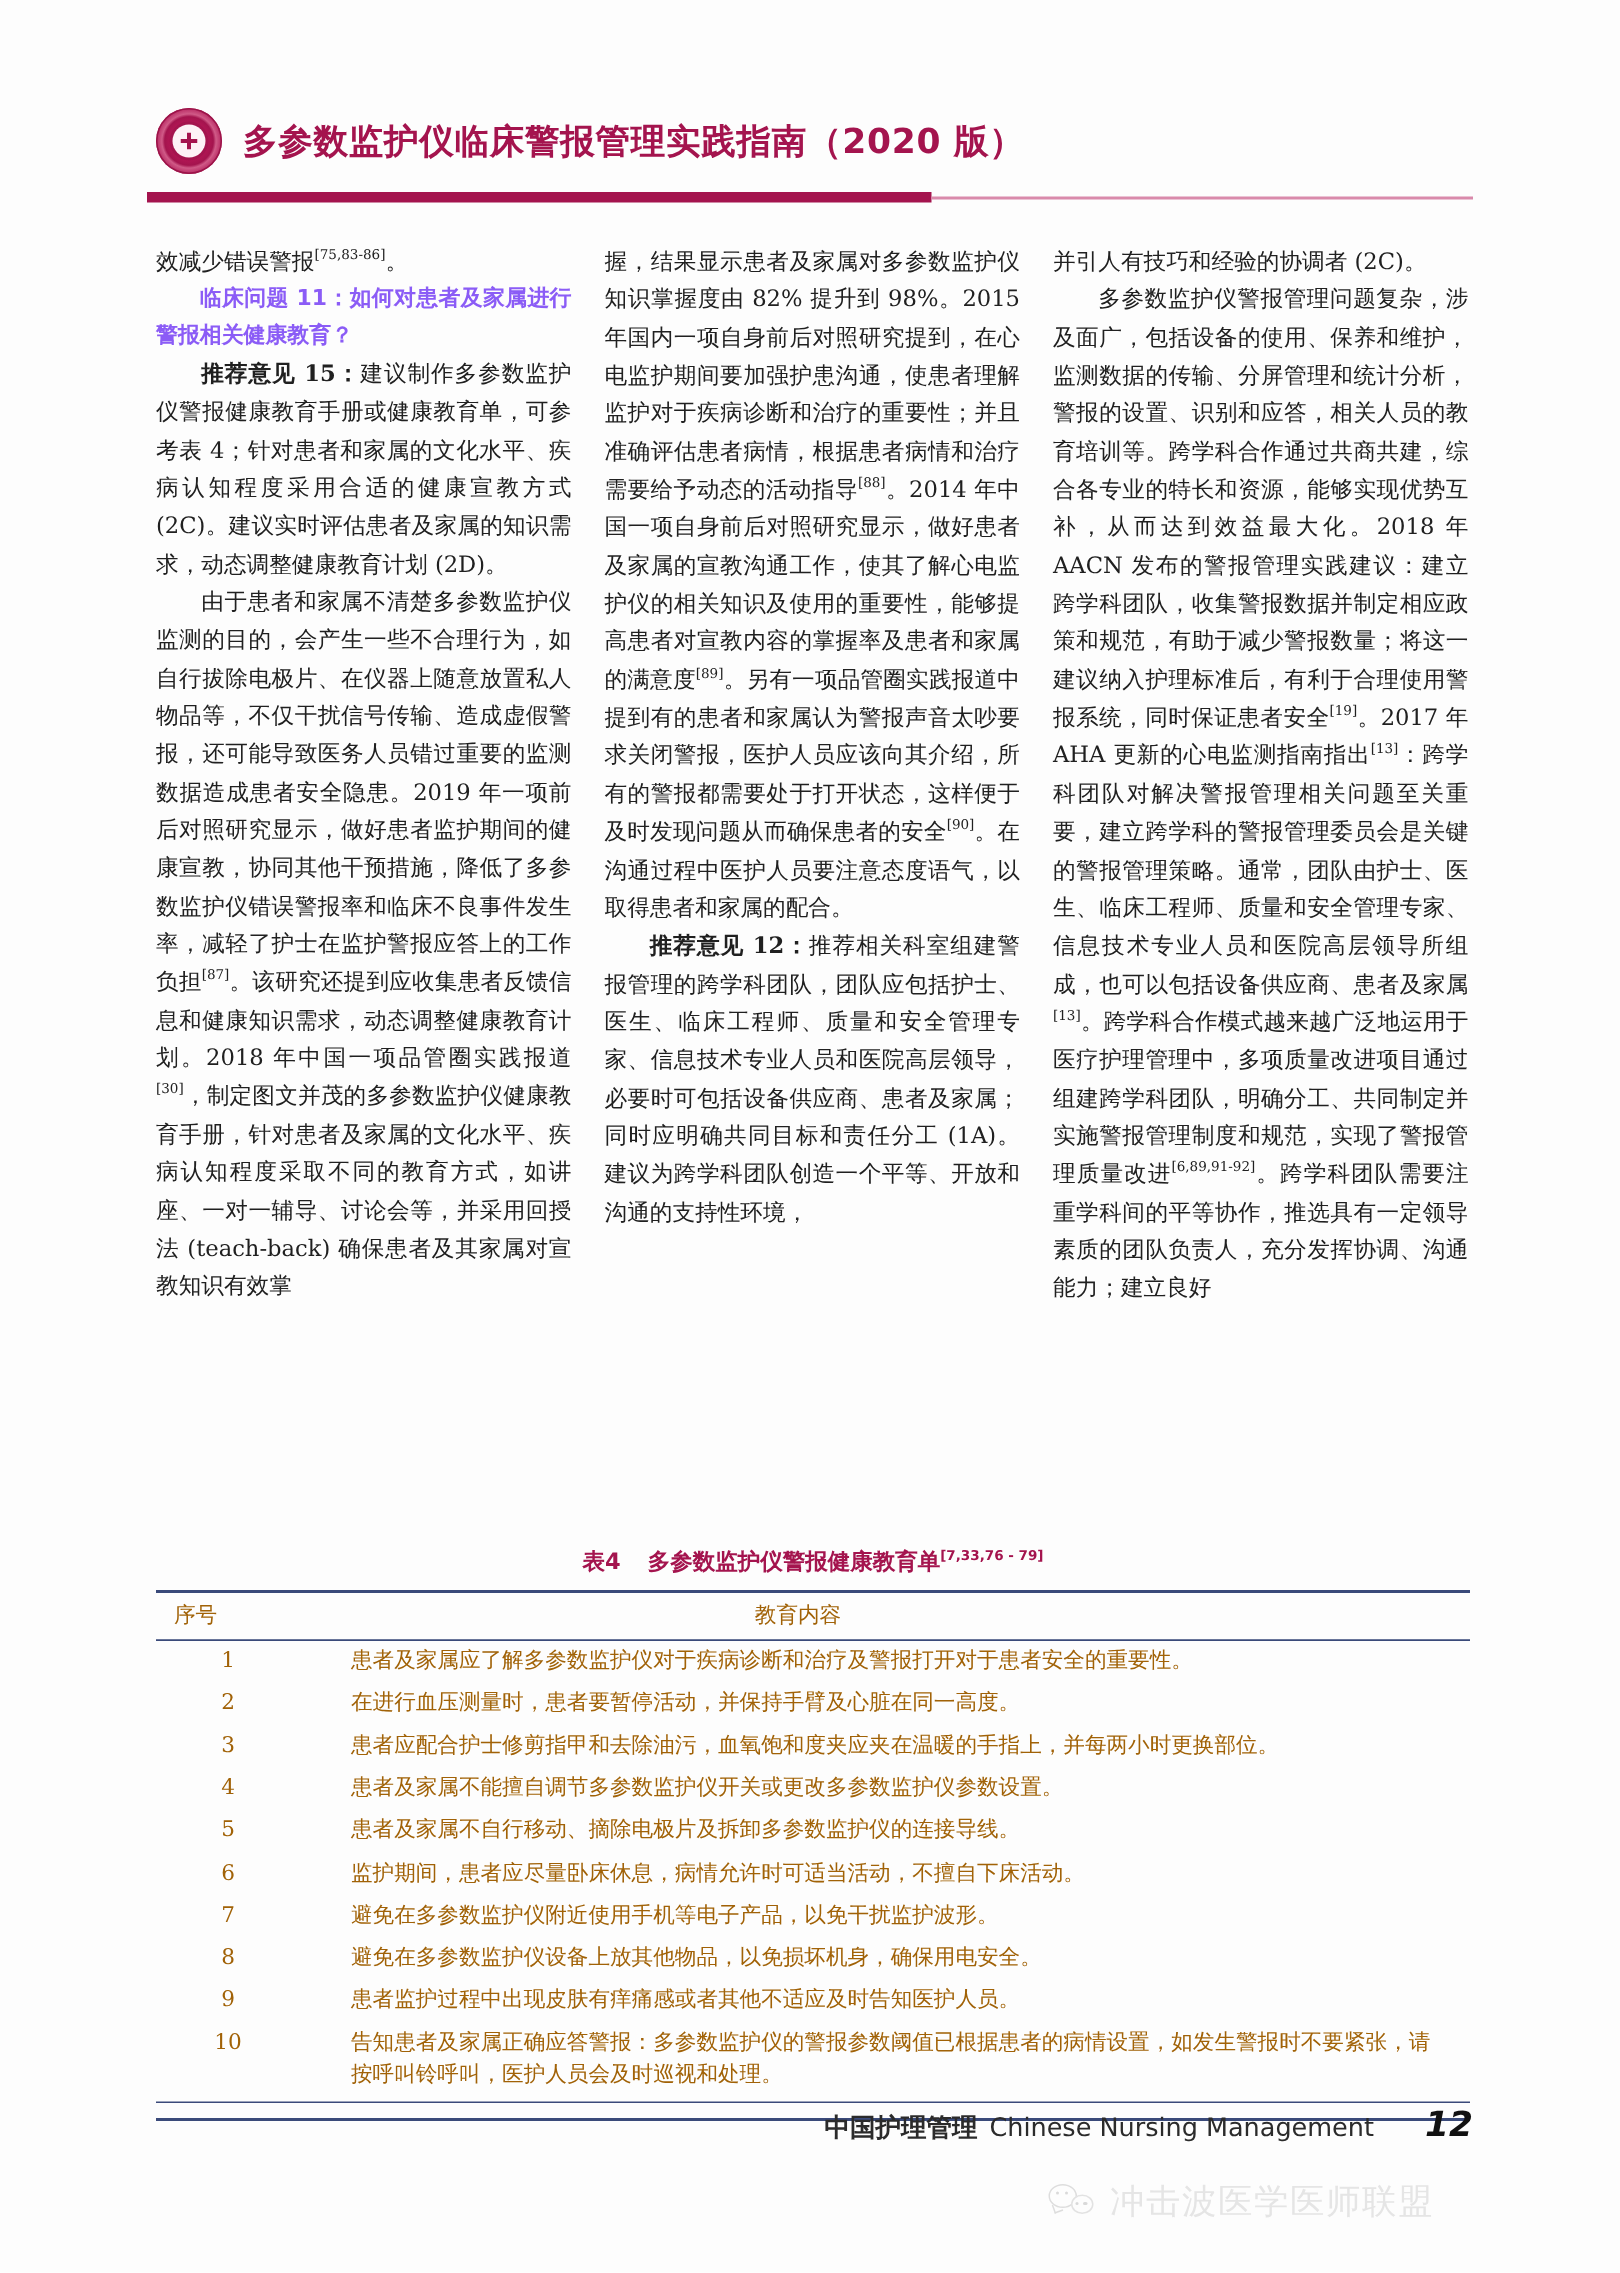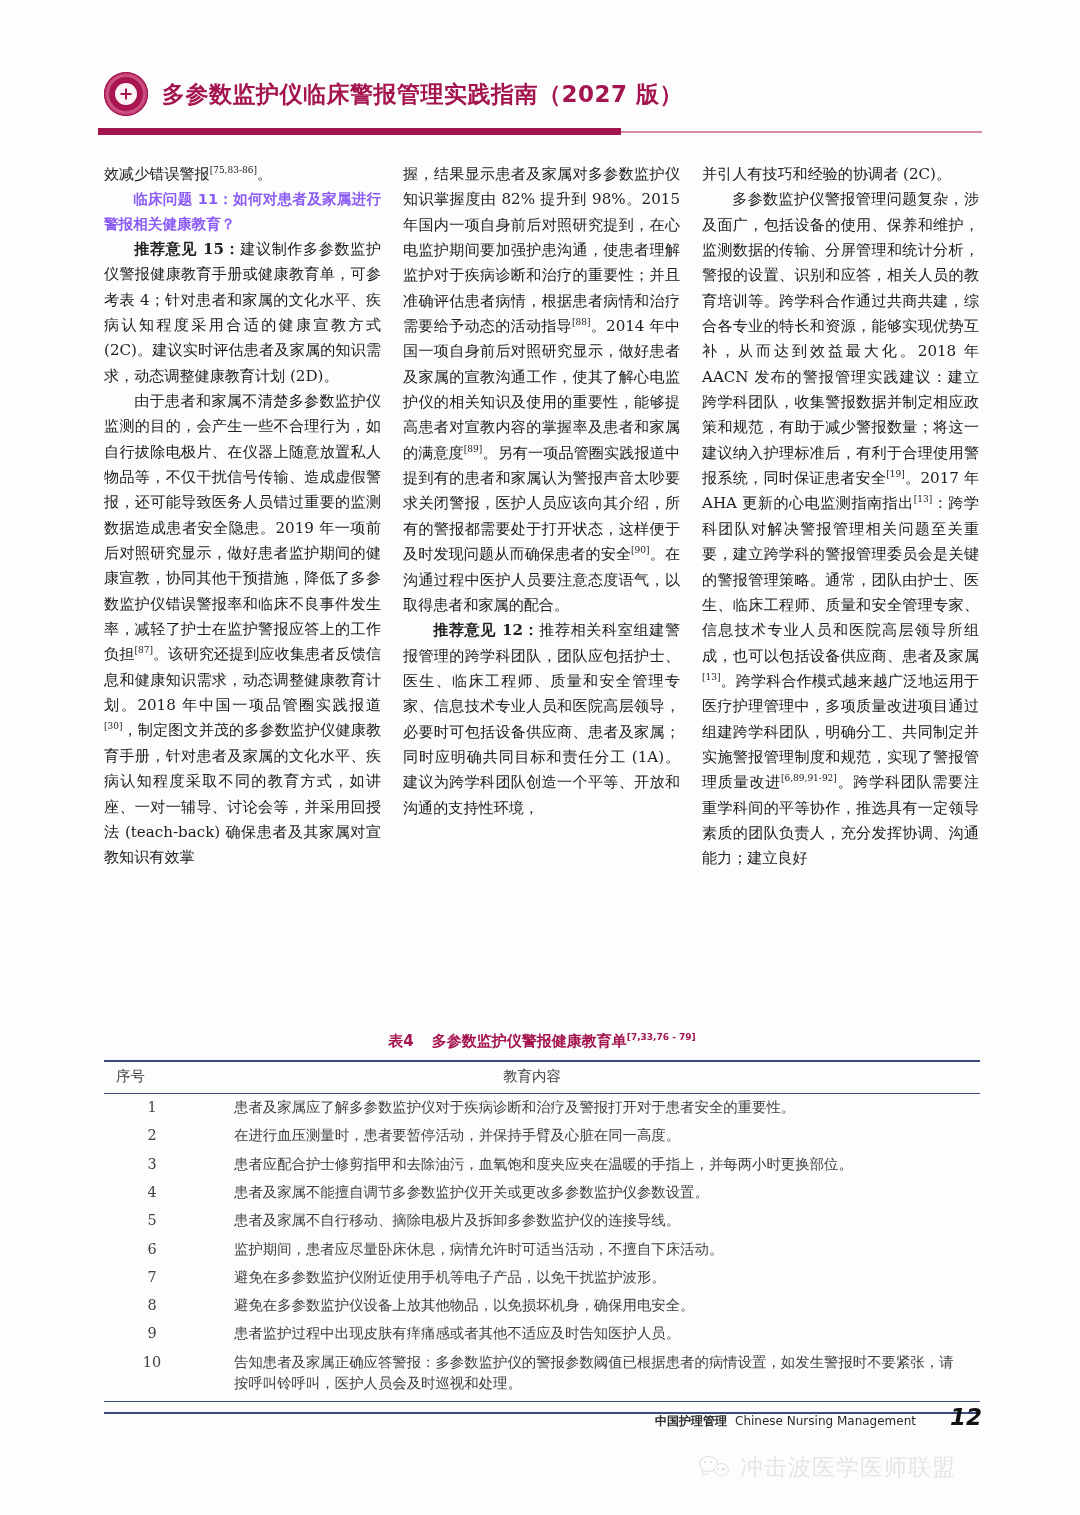--- a/index.html
+++ b/index.html
@@ -163,21 +163,21 @@
     margin-bottom: 9px;
     white-space: nowrap;
   }
   .table-caption .cap-num {
     margin-right: 18px;
   }
   table.edu-table {
     border-collapse: collapse;
     width: 876px;
     font-size: 14.4px;
-    color: #404040;
+    color: #a16207;
   }
   table.edu-table thead th {
     font-weight: normal;
     padding: 5px 0 7px 0;
     border-top: 2.2px solid #3a4a7a;
     border-bottom: 1.4px solid #3a4a7a;
     font-size: 14.4px;
   }
   table.edu-table thead th.th-no {
     width: 96px;
@@ -229,21 +229,21 @@
   .footer-inner {
     position: absolute;
     right: 98px;
     top: 0;
     display: flex;
     align-items: baseline;
     gap: 34px;
   }
   .footer-journal {
     font-family: "DejaVu Sans", "Liberation Sans", sans-serif;
-    font-size: 12px;
+    font-size: 17px;
     font-weight: bold;
     color: #2b2b2b;
     white-space: nowrap;
   }
   .footer-journal .en {
     font-weight: normal;
     margin-left: 8px;
   }
   .footer-page {
     font-family: "DejaVu Sans", "Liberation Sans", sans-serif;
@@ -321,21 +321,21 @@
   }
 </style>
 </head>
 <body>
 
 <div class="page">
 
   <div class="header">
     <div class="header-inner">
       <div class="journal-logo"></div>
-      <div class="header-title">多参数监护仪临床警报管理实践指南（2027 版）</div>
+      <div class="header-title">多参数监护仪临床警报管理实践指南（2020 版）</div>
     </div>
     <div class="header-rule">
       <div class="thick"></div>
       <div class="thin"></div>
     </div>
   </div>
 
   <div class="columns">
     <div class="col" id="col-0">
         <p class="">效减少错误警报<sup class="ref">[75,83-86]</sup>。</p>

